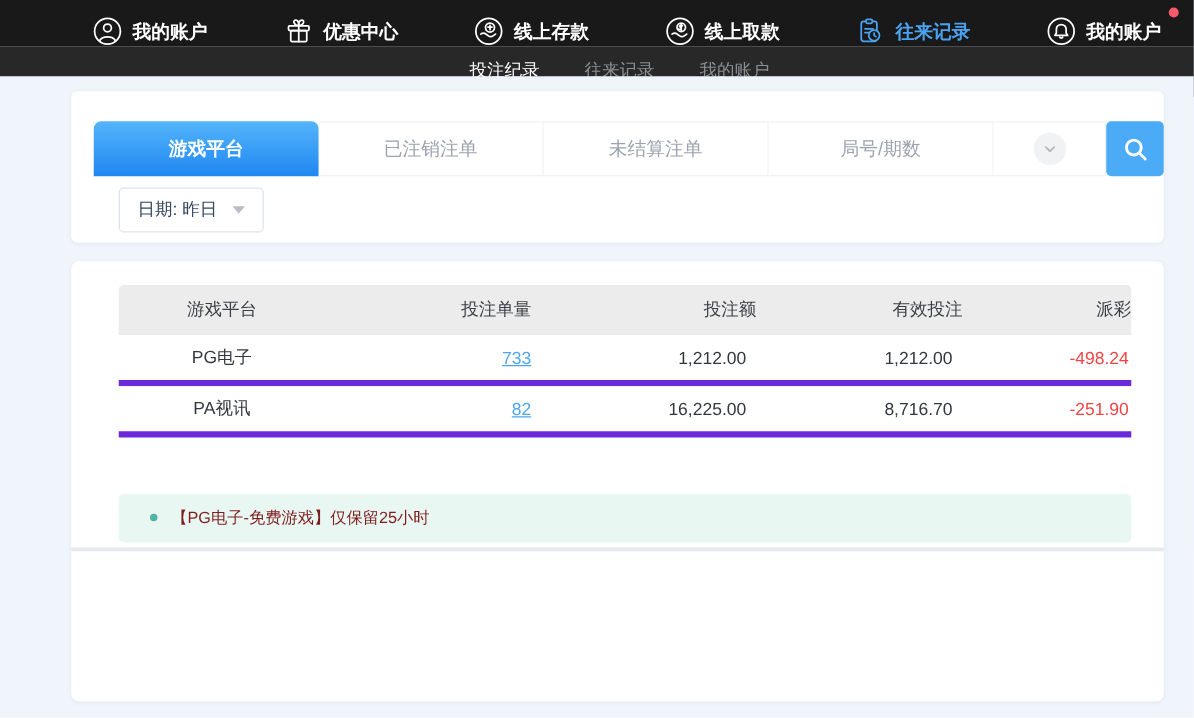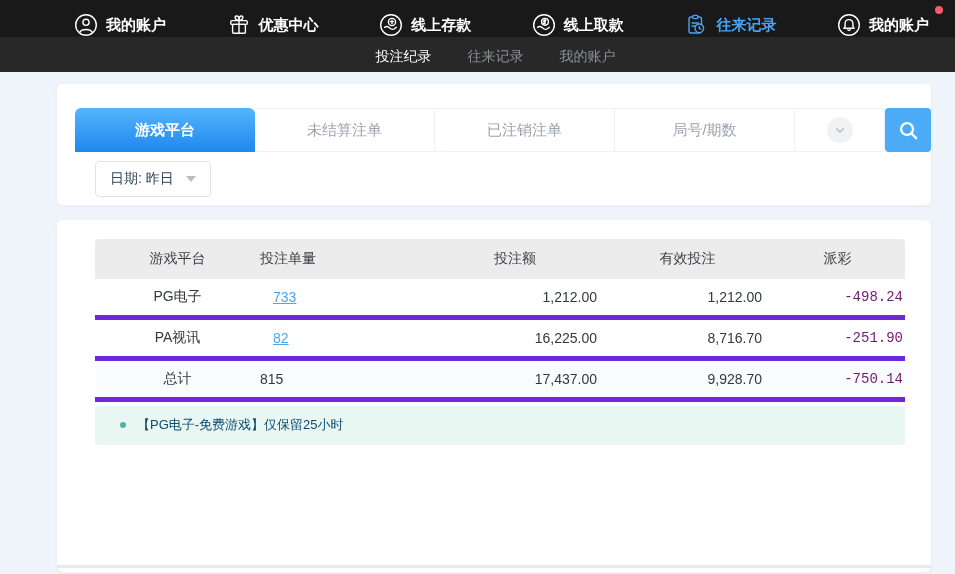--- a/index.html
+++ b/index.html
@@ -18,21 +18,21 @@
   .notif-dot { position:absolute; right:-14px; top:-7px; width:8px; height:8px; border-radius:50%; }
 
   
   .subnav { position:absolute; left:0; top:37px; width:955px; height:41px; background:#282828;
             display:flex; justify-content:center; gap:36px; padding-left:36px; }
   .subtab { display:flex; align-items:center; height:41px; font-size:14px; color:#8c8f94;
             cursor:pointer; border-bottom:4px solid transparent; padding-top:2px; }
   .subtab.active { color:#ffffff; border-bottom-color:#3d9ff0; }
 
   
-  .main { position:absolute; left:0; top:72px; width:955px; height:496px; background:#f0f4fb; }
+  .main { position:absolute; left:0; top:61px; width:955px; height:380px; background:#f0f4fb; }
   .card { position:absolute; background:#ffffff; border-radius:5px; box-shadow:0 1px 4px rgba(40,60,90,.05); }
   .card1 { left:57px; top:12px; width:874px; height:121px; }
   .card2 { left:57px; top:148px; width:874px; height:352px; border-radius:6px; }
 
   
   .ftabs { position:absolute; left:18px; top:24px; height:44px; display:flex; }
   .ftab { width:180px; display:flex; align-items:center; justify-content:center; font-size:15px;
           color:#9aa3af; background:#fff; border:1px solid #eef1f5; border-left:none; cursor:pointer; }
   .ftab:first-child { border:none; border-radius:6px 6px 0 0;
           background:linear-gradient(180deg,#54b5fb 0%,#1f87f0 100%);
@@ -52,33 +52,33 @@
              border:1px solid #dfe3e8; border-radius:4px; font-size:14px; color:#33475f; cursor:pointer; }
   .caret { width:0; height:0; border-left:5px solid transparent; border-right:5px solid transparent;
            border-top:6px solid #b9bec6; }
 
   
   .tbl { position:absolute; left:38px; top:19px; width:810px; font-size:14px; color:#33383f; }
   .trow { display:flex; align-items:center; height:41px; border-bottom:5px solid #6d28d9; background:#fff; }
   .thead { height:40px; background:#ececec; border-radius:4px 4px 0 0; border-bottom:none; color:#3b3f45; }
   .trow.total { background:#fafbfd; }
   .c1 { width:165px; text-align:center; }
-  .c2 { width:165px; text-align:left; }
+  .c2 { width:165px; text-align:right; }
   .c3 { width:180px; text-align:right; padding-right:8px; }
   .c4 { width:165px; text-align:right; padding-right:8px; }
-  .c5 { width:135px; text-align:right; padding-right:2px;font-family:Liberation Mono, monospace; }
-  .thead .c3,.thead .c4,.thead .c5 { text-align:center; padding-right:0; }
+  .c5 { width:135px; text-align:right; padding-right:2px; }
+  .thead .c3,.thead .c4,.thead .c5 { text-align:right; padding-right:0; }
   .lnk { color:#4da5f0; text-decoration:underline; cursor:pointer;margin-left:13px; }
-  .neg { color:#701a75; }
+  .neg { color:#ef4444; }
 
   
   .notes { position:absolute; left:38px; top:186px; width:810px; background:#e9f7f3;
            border-radius:4px; padding:7px 0 8px 0; }
   .note-line { display:flex; align-items:center; gap:11px; padding-left:25px; height:24px;
-               font-size:13px; color:#0c4a6e; }
+               font-size:13px; color:#7f1d1d; }
   .dot { width:6px; height:6px; border-radius:50%; background:#4fb3a6; flex:0 0 6px; }
 
   .bottom-strip { position:absolute; left:57px; bottom:0; width:874px; height:3px; background:#e6e9ed; }
 </style>
 </head>
 <body>
 
 <div class="stage">
 
   <div class="topnav">
@@ -142,22 +142,22 @@
     <div class="subtab active">投注纪录</div>
     <div class="subtab">往来记录</div>
     <div class="subtab">我的账户</div>
   </div>
 
   <div class="main">
 
     <div class="card card1">
       <div class="ftabs">
         <div class="ftab">游戏平台</div>
+        <div class="ftab">已注销注单</div>
         <div class="ftab">未结算注单</div>
-        <div class="ftab">已注销注单</div>
         <div class="ftab">局号/期数</div>
         <div class="fdrop">
           <span class="circ">
             <svg viewBox="0 0 24 24">
                 <path d="M7 10l5 5 5-5"></path>
               </svg>
           </span>
         </div>
         <div class="fsearch">
           <svg viewBox="0 0 24 24">
@@ -188,27 +188,20 @@
           <div class="c4">1,212.00</div>
           <div class="c5 neg">-498.24</div>
         </div>
         <div class="trow">
           <div class="c1">PA视讯</div>
           <div class="c2"><span class="lnk">82</span></div>
           <div class="c3">16,225.00</div>
           <div class="c4">8,716.70</div>
           <div class="c5 neg">-251.90</div>
         </div>
-        <div class="trow total">
-          <div class="c1">总计</div>
-          <div class="c2">815</div>
-          <div class="c3">17,437.00</div>
-          <div class="c4">9,928.70</div>
-          <div class="c5 neg">-750.14</div>
-        </div>
       </div>
 
       <div class="notes">
         <div class="note-line">
           <span class="dot"></span>
           <span>【PG电子-免费游戏】仅保留25小时</span>
         </div>
       </div>
     </div>
 

